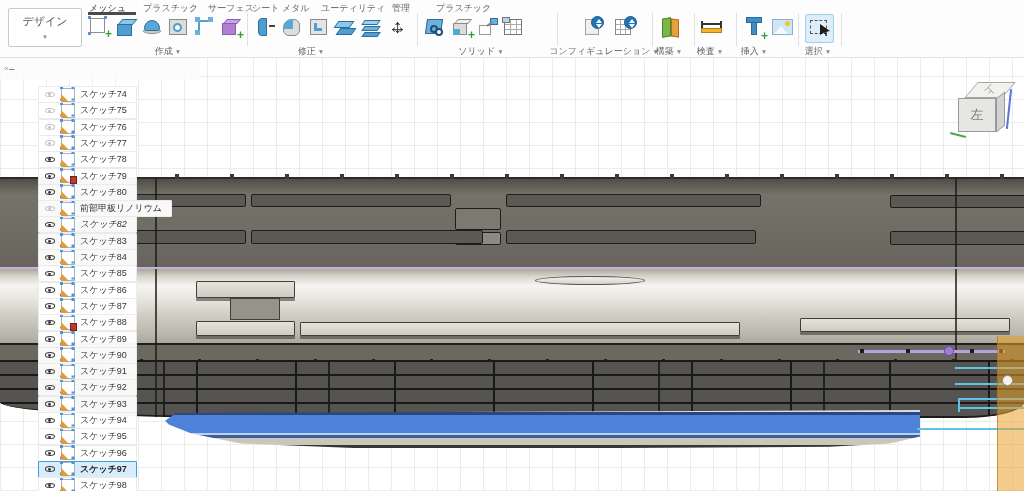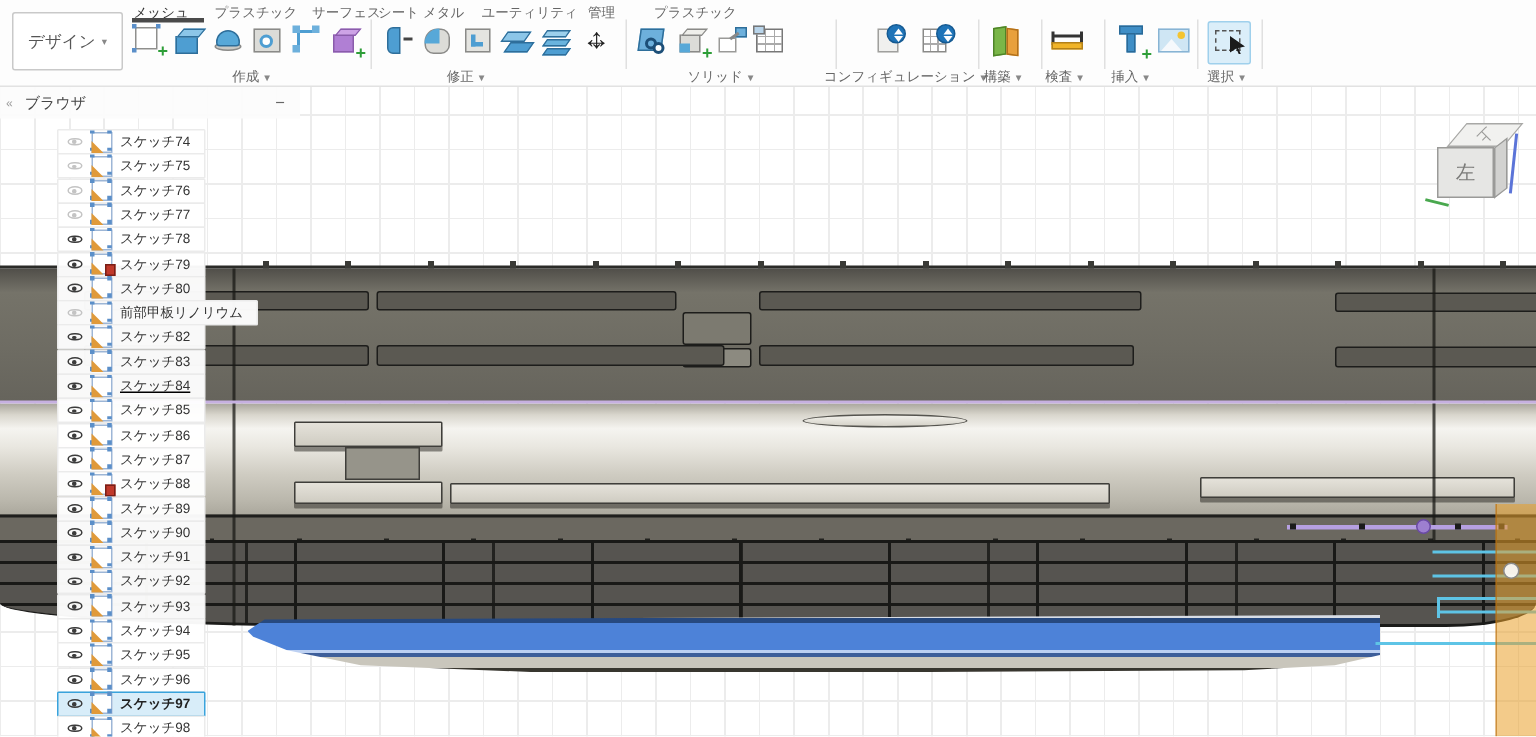--- a/index.html
+++ b/index.html
@@ -2,21 +2,21 @@
 <html><head>
 <meta charset="utf-8">
 <style>
   html,body{margin:0;padding:0;}
   body{width:1024px;height:491px;overflow:hidden;position:relative;background:#fff;
        font-family:"Liberation Sans","DejaVu Sans",sans-serif;-webkit-font-smoothing:antialiased;}
 
   
   .toolbar{position:absolute;left:0;top:0;width:1024px;height:57px;background:#fdfdfd;border-bottom:1px solid #e2e2e2;z-index:60;}
   .design-btn{position:absolute;left:8px;top:8px;width:72px;height:37px;border:1px solid #c9c9c9;border-radius:2px;
-      display:flex;align-items:center;justify-content:center;gap:4px;font-size:11px;color:#555;background:#fff;cursor:default;}
+      display:flex;align-items:center;justify-content:center;gap:4px;font-size:11px;color:#555;background:#fff;cursor:default;flex-direction:column;}
   .design-btn .caret{font-size:7px;color:#888;}
   .tab{position:absolute;top:2px;font-size:9px;color:#666;white-space:nowrap;}
   .tab.active{color:#333;}
   .tab-underline{position:absolute;left:88px;top:12px;width:48px;height:3px;background:#4a4a4a;}
   .grp-label{position:absolute;top:45px;transform:translateX(-50%);font-size:9px;color:#666;white-space:nowrap;}
   .grp-label .caret{font-size:6.5px;color:#888;margin-left:2px;}
   .tdiv{position:absolute;top:13px;width:1px;height:33px;background:#e0e0e0;}
   .tico{position:absolute;top:15px;width:24px;height:26px;}
   .tico *{position:absolute;box-sizing:border-box;}
   .gplus{font-size:12px;font-weight:bold;color:#2e9e38;line-height:10px;}
@@ -313,21 +313,20 @@
         <span>左</span>
       </div>
     <div class="vc-y"></div>
     <div class="vc-z"></div>
   </div>
 </div>
 
 <div class="browser">
   <div class="b-head">
     <span class="b-collapse">«</span>
-    <span class="b-title">ブラウザ</span>
     <span class="b-min">−</span>
   </div>
   <div class="b-rows">
   <div class="brow" style="top: 0px;">
     <span class="eye off"></span>
     <span class="sk"></span>
     <span class="lbl">スケッチ74</span>
   </div>
 
   <div class="brow" style="top: 16.3px;">
@@ -367,33 +366,33 @@
     <span class="sk"></span>
     <span class="lbl">スケッチ80</span>
   </div>
 
   <div class="brow" style="top: 114.1px;">
     <span class="eye off"></span>
     <span class="sk"></span>
     <span class="lbl">前部甲板リノリウム</span>
   </div>
 
-  <div class="brow" style="top: 130.4px;">
+  <div class="brow" style="top: 130.4px; font-style: italic;">
     <span class="eye on"></span>
     <span class="sk"></span>
     <span class="lbl">スケッチ82</span>
   </div>
 
   <div class="brow" style="top: 146.7px;">
     <span class="eye on"></span>
     <span class="sk"></span>
     <span class="lbl">スケッチ83</span>
   </div>
 
-  <div class="brow" style="top: 163px; text-decoration: underline;">
+  <div class="brow" style="top: 163px;">
     <span class="eye on"></span>
     <span class="sk"></span>
     <span class="lbl">スケッチ84</span>
   </div>
 
   <div class="brow" style="top: 179.3px;">
     <span class="eye on"></span>
     <span class="sk"></span>
     <span class="lbl">スケッチ85</span>
   </div>

